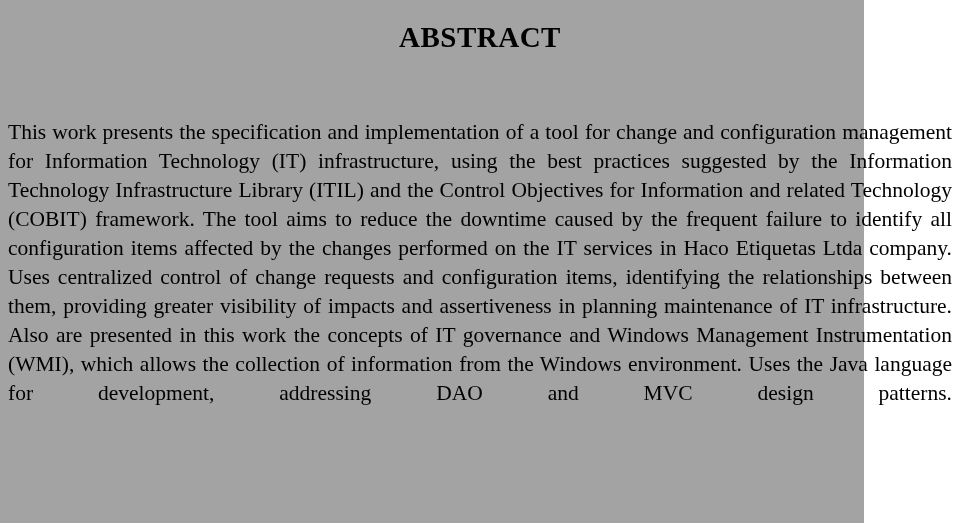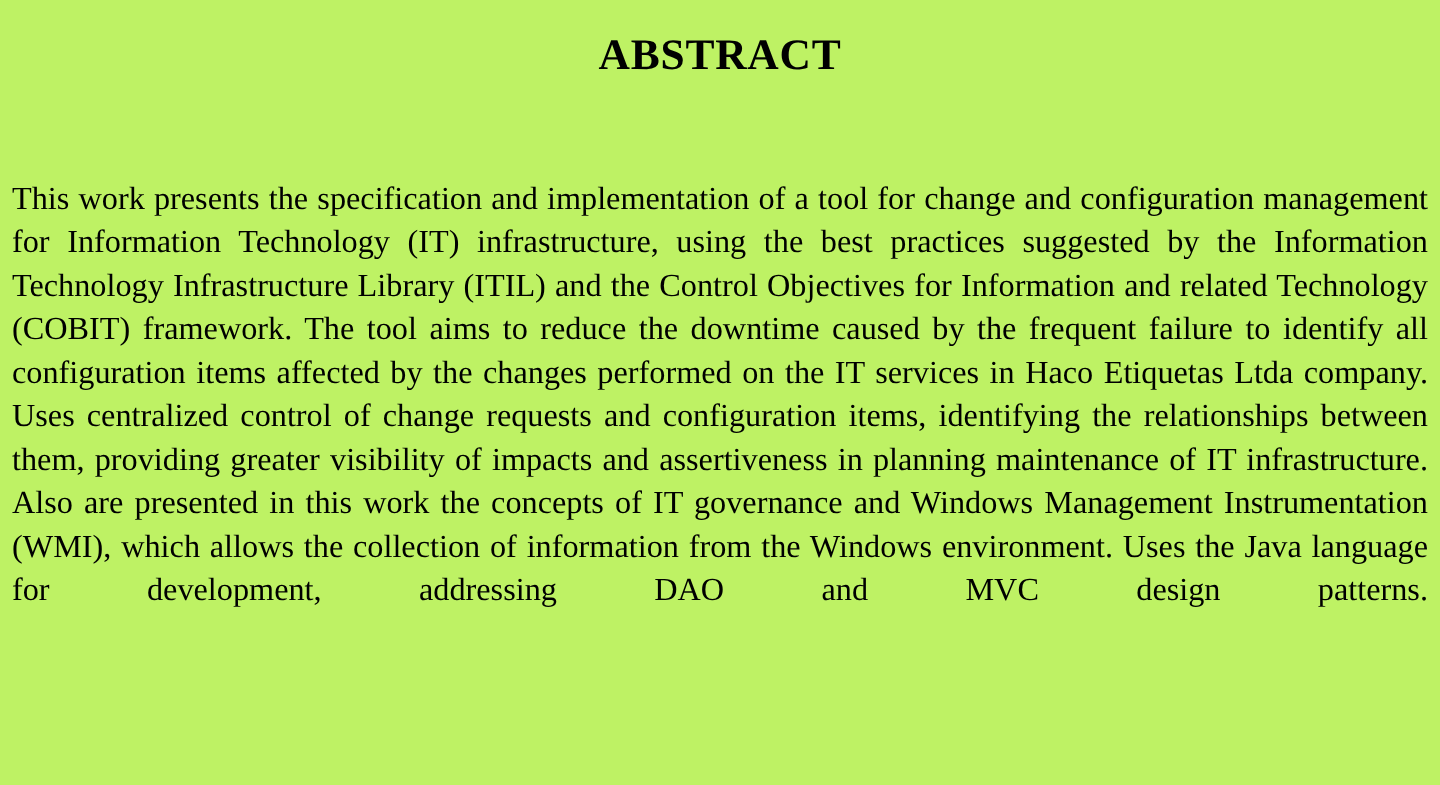--- a/index.html
+++ b/index.html
@@ -10,23 +10,23 @@
   body {
     width: 960px;
     height: 523px;
     overflow: hidden;
     font-family: "Liberation Serif", "DejaVu Serif", serif;
     color: #000000;
     -webkit-font-smoothing: antialiased;
   }
   .page {
     position: relative;
-    width: 960px;
+    width: 864px;
     height: 523px;
-    background: #bef264;
+    background: #a3a3a3;
     box-sizing: border-box;
   }
   .doc-title {
     position: absolute;
     top: 2px;
     left: 0;
     width: 960px;
     text-align: center;
     font-weight: bold;
     font-size: 29px;

